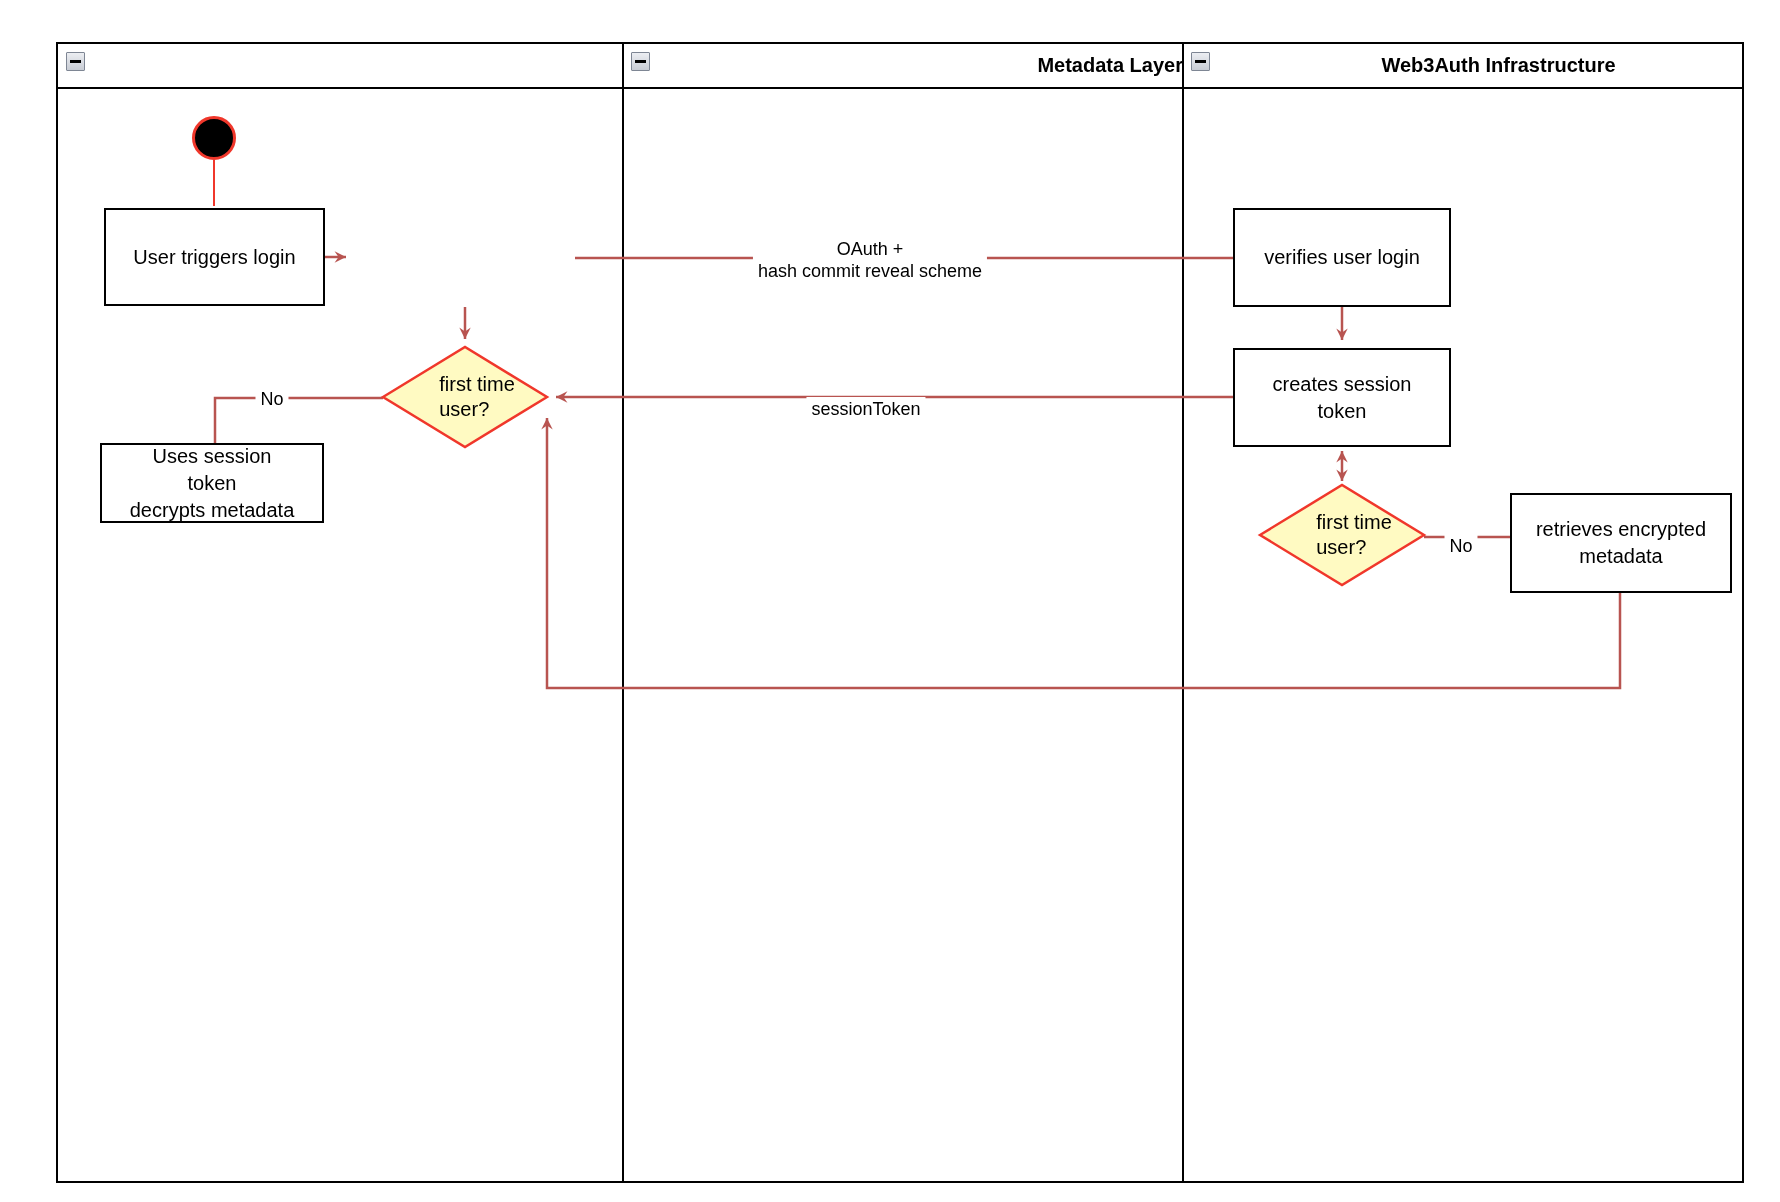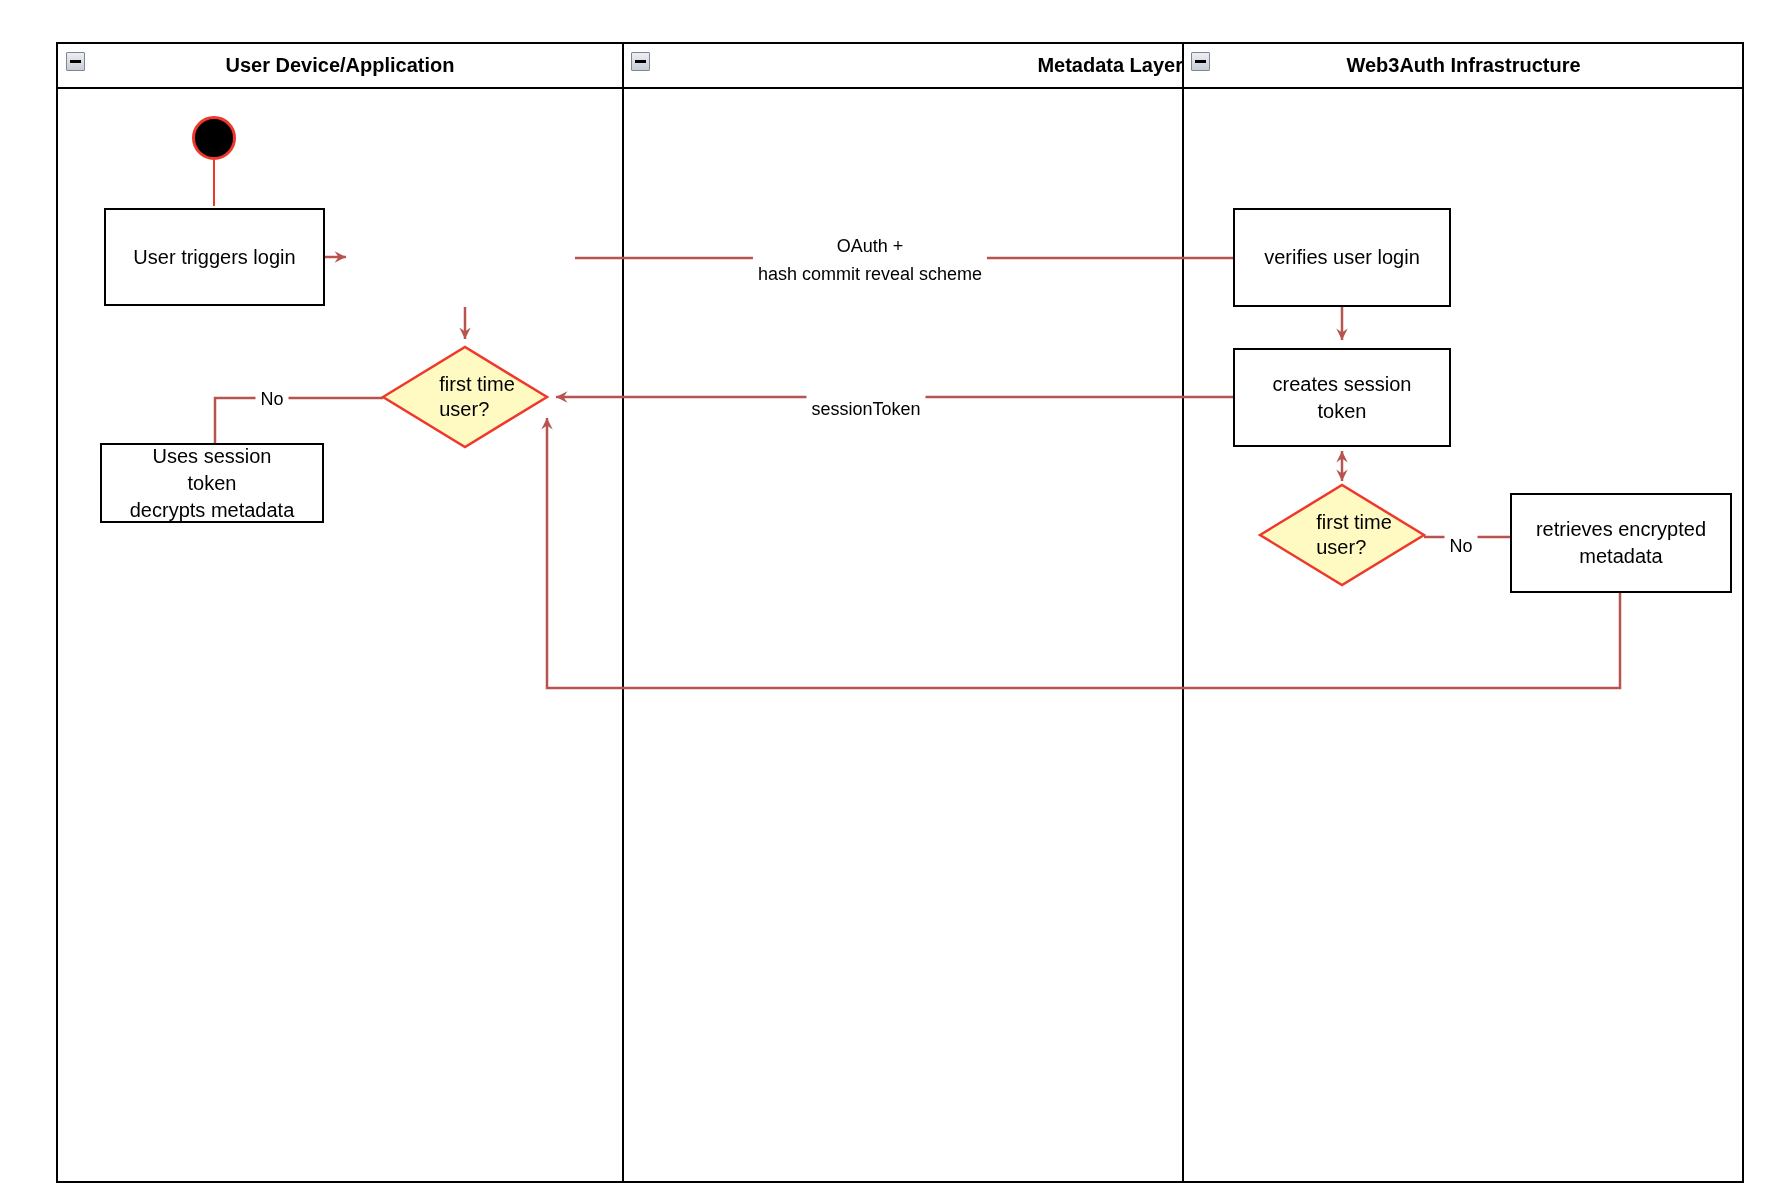--- a/index.html
+++ b/index.html
@@ -22,39 +22,38 @@
   .node{position:absolute;box-sizing:border-box;border:2px solid var(--node-border,#000);
         background:#fff;display:flex;align-items:center;justify-content:center;
         text-align:center;font-size:20px;line-height:27px;white-space:pre-line;}
   .start-circle{position:absolute;left:192px;top:116px;width:38px;height:38px;border-radius:50%;
                 background:var(--start-fill,#000);border:3px solid var(--start-stroke,#f0372b);}
   .diamond-label{position:absolute;transform:translate(-50%,-50%);
                  font-size:20px;line-height:25px;white-space:pre-line;margin-left:12px;}
 
   
   .edge-label{position:absolute;transform:translate(-50%,-50%);background:#fff;
-              font-size:18px;line-height:28px;text-align:center;padding:1px 5px;
+              font-size:18px;line-height:22px;text-align:center;padding:1px 5px;
               white-space:pre-line;}
 
   svg.wires{position:absolute;left:0;top:0;pointer-events:none;}
   svg.wires path{fill:none;}
 </style>
 </head>
 <body>
 
 <div id="canvas">
 
   <div class="frame"></div>
   <div class="header-underline"></div>
   <div class="vline" style="left:622px;"></div>
   <div class="vline" style="left:1182px;"></div>
 
-  <div class="lane-title" style="left:57px;width:566px;">User Device/Application</div>
   <div class="lane-title" style="left:623px;width:560px;text-align:right;">Metadata Layer</div>
-  <div class="lane-title" style="left:1183px;width:561px;">Web3Auth Infrastructure</div>
+  <div class="lane-title" style="left:1183px;width:561px;padding-left:35px;">Web3Auth Infrastructure</div>
 
   <div class="collapse-btn" style="left:66px;">
     <span class="minus-bar"></span>
     </div>
   <div class="collapse-btn" style="left:631px;">
     <span class="minus-bar"></span>
     </div>
   <div class="collapse-btn" style="left:1191px;">
     <span class="minus-bar"></span>
     </div>

